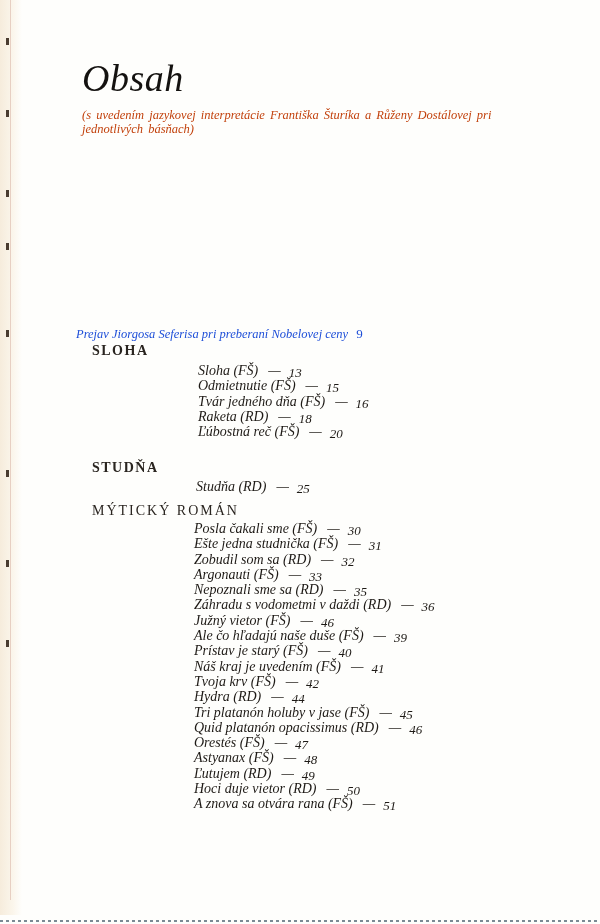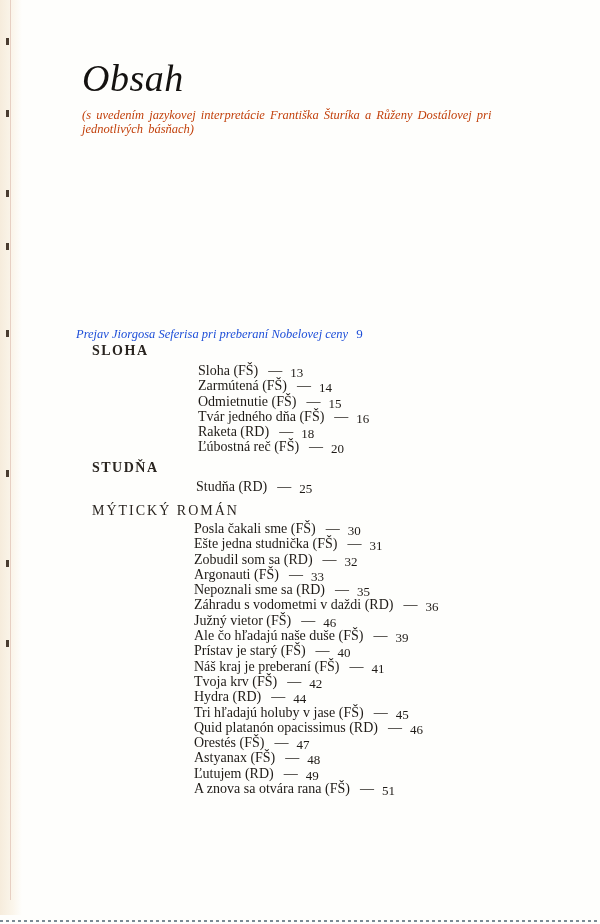--- a/index.html
+++ b/index.html
@@ -39,21 +39,21 @@
     font-size: 12.5px; font-style: italic; color: #1d4ed8;
   }
   .speech .pg { font-style: normal; margin-left: 8px; font-size: 13px; }
   .section-head {
     position: absolute; left: 92px;
     font-size: 14px; letter-spacing: 1.5px; font-weight: bold; color: #2a2520;
   }
   .section-head.light { font-weight: normal; letter-spacing: 2px; }
   .entries { position: absolute; }
   .entry {
-    font-size: 14px; line-height: 15.3px; white-space: nowrap; color: #1e1a16;
+    font-size: 14px; line-height: 15.3px; white-space: nowrap; color: #1e1a16; font-style: italic;
   }
   .entry .dash { margin-left: 10px; margin-right: 8px; }
   .entry .pg { font-size: 13px; position: relative; top: 2px; }
 </style>
 </head>
 <body>
 
 <div class="page-edge">
   <div class="edge-line"></div>
   <div class="bind-mark" style="top:38px"></div>
@@ -69,21 +69,20 @@
 <div class="title">Obsah</div>
 <div class="subtitle">(s uvedením jazykovej interpretácie Františka Šturíka a Růženy Dostálovej pri jednotlivých básňach)</div>
 
 <div class="speech">
   <span>Prejav Jiorgosa Seferisa pri preberaní Nobelovej ceny</span><span class="pg">9</span>
 </div>
 
 <div class="section-head" style="top:343px">SLOHA</div>
 <div class="entries" style="left:198px; top:363px" id="sec0">
     <div class="entry"><span>Sloha (FŠ)</span><span class="dash">—</span><span class="pg">13</span></div>
-    <div class="entry"><span>Zarmútená (FŠ)</span><span class="dash">—</span><span class="pg">14</span></div>
     <div class="entry"><span>Odmietnutie (FŠ)</span><span class="dash">—</span><span class="pg">15</span></div>
     <div class="entry"><span>Tvár jedného dňa (FŠ)</span><span class="dash">—</span><span class="pg">16</span></div>
     <div class="entry"><span>Raketa (RD)</span><span class="dash">—</span><span class="pg">18</span></div>
     <div class="entry"><span>Ľúbostná reč (FŠ)</span><span class="dash">—</span><span class="pg">20</span></div>
   </div>
 
 <div class="section-head" style="top:460px">STUDŇA</div>
 <div class="entries" style="left:196px; top:479px" id="sec1">
     <div class="entry"><span>Studňa (RD)</span><span class="dash">—</span><span class="pg">25</span></div>
   </div>
@@ -92,24 +91,25 @@
 <div class="entries" style="left:194px; top:521px" id="sec2">
     <div class="entry"><span>Posla čakali sme (FŠ)</span><span class="dash">—</span><span class="pg">30</span></div>
     <div class="entry"><span>Ešte jedna studnička (FŠ)</span><span class="dash">—</span><span class="pg">31</span></div>
     <div class="entry"><span>Zobudil som sa (RD)</span><span class="dash">—</span><span class="pg">32</span></div>
     <div class="entry"><span>Argonauti (FŠ)</span><span class="dash">—</span><span class="pg">33</span></div>
     <div class="entry"><span>Nepoznali sme sa (RD)</span><span class="dash">—</span><span class="pg">35</span></div>
     <div class="entry"><span>Záhradu s vodometmi v daždi (RD)</span><span class="dash">—</span><span class="pg">36</span></div>
     <div class="entry"><span>Južný vietor (FŠ)</span><span class="dash">—</span><span class="pg">46</span></div>
     <div class="entry"><span>Ale čo hľadajú naše duše (FŠ)</span><span class="dash">—</span><span class="pg">39</span></div>
     <div class="entry"><span>Prístav je starý (FŠ)</span><span class="dash">—</span><span class="pg">40</span></div>
-    <div class="entry"><span>Náš kraj je preberaní (FŠ)</span><span class="dash">—</span><span class="pg">41</span></div>
+    <div class="entry"><span>Náš kraj je uvedením (FŠ)</span><span class="dash">—</span><span class="pg">41</span></div>
     <div class="entry"><span>Tvoja krv (FŠ)</span><span class="dash">—</span><span class="pg">42</span></div>
     <div class="entry"><span>Hydra (RD)</span><span class="dash">—</span><span class="pg">44</span></div>
-    <div class="entry"><span>Tri hľadajú holuby v jase (FŠ)</span><span class="dash">—</span><span class="pg">45</span></div>
+    <div class="entry"><span>Tri platanón holuby v jase (FŠ)</span><span class="dash">—</span><span class="pg">45</span></div>
     <div class="entry"><span>Quid platanón opacissimus (RD)</span><span class="dash">—</span><span class="pg">46</span></div>
     <div class="entry"><span>Orestés (FŠ)</span><span class="dash">—</span><span class="pg">47</span></div>
     <div class="entry"><span>Astyanax (FŠ)</span><span class="dash">—</span><span class="pg">48</span></div>
     <div class="entry"><span>Ľutujem (RD)</span><span class="dash">—</span><span class="pg">49</span></div>
+    <div class="entry"><span>Hoci duje vietor (RD)</span><span class="dash">—</span><span class="pg">50</span></div>
     <div class="entry"><span>A znova sa otvára rana (FŠ)</span><span class="dash">—</span><span class="pg">51</span></div>
   </div>
 
 <div class="bottom-dots"></div>
 
 </body></html>

